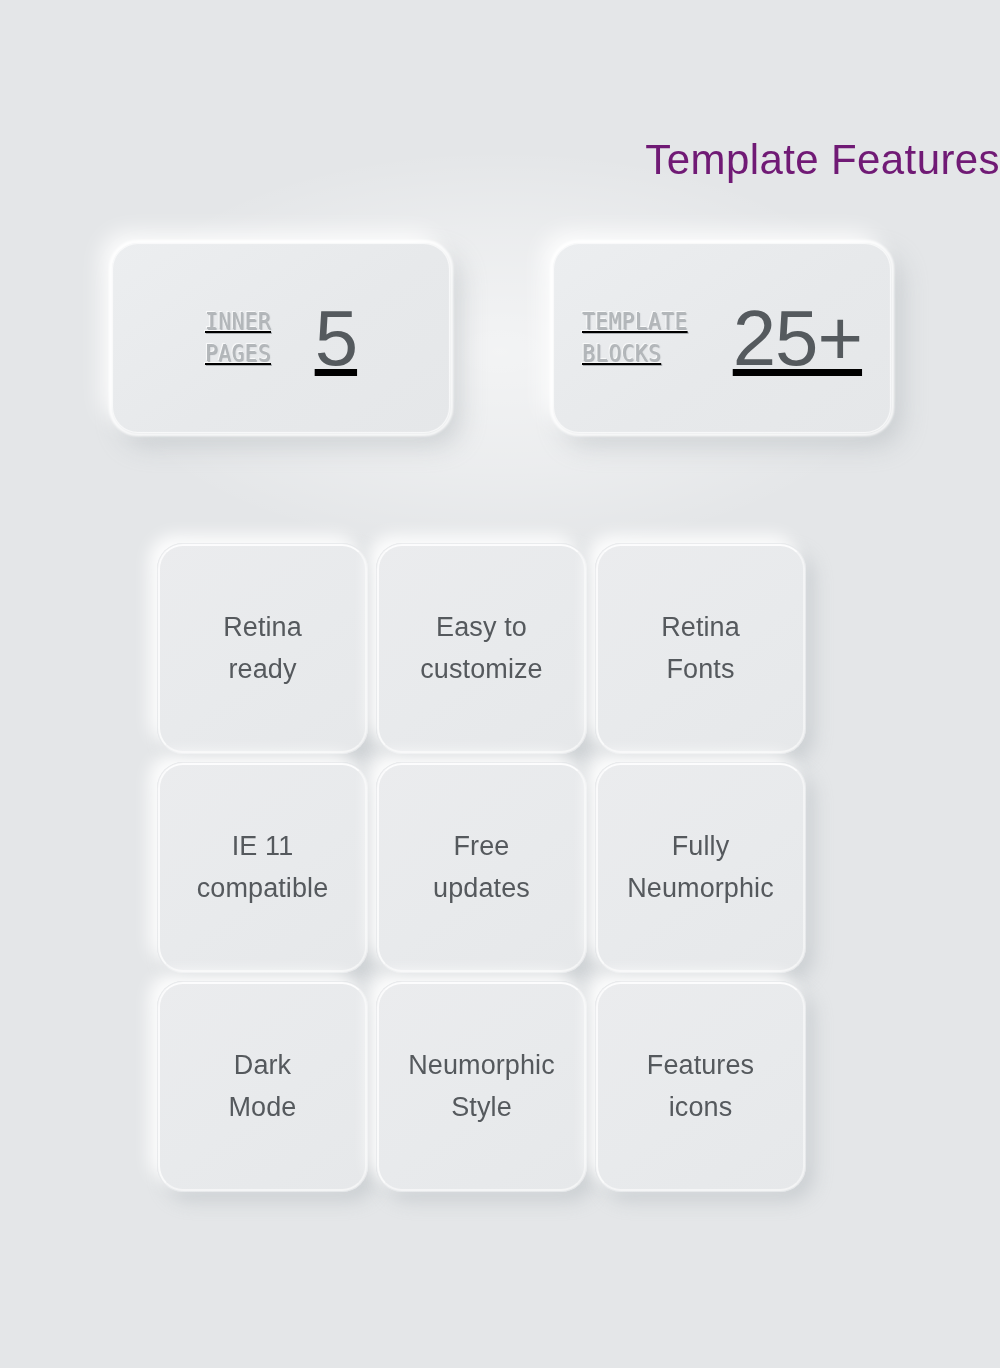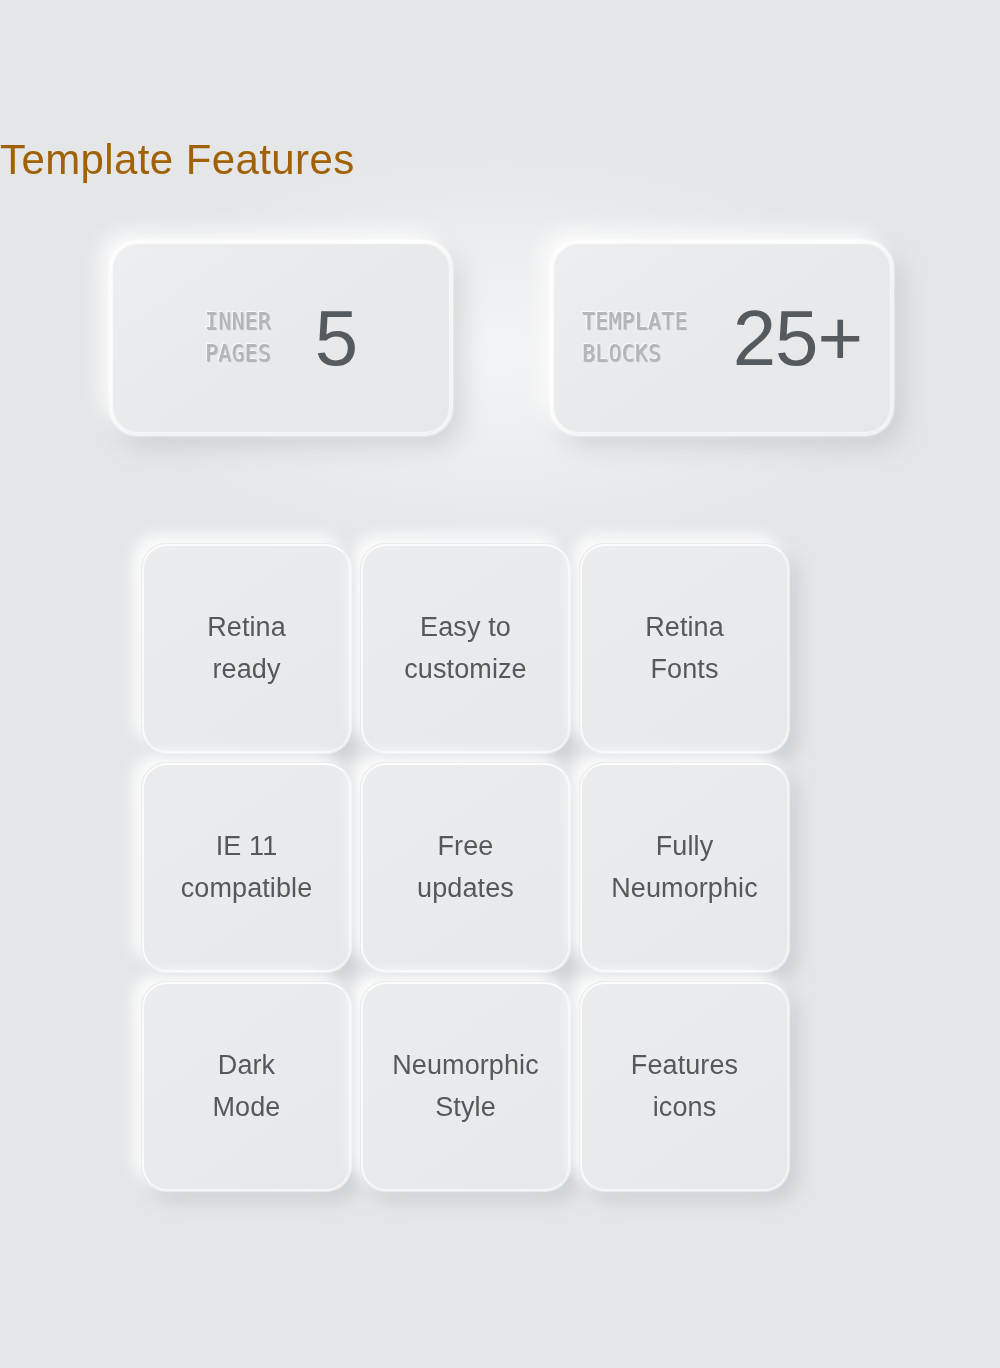--- a/index.html
+++ b/index.html
@@ -28,25 +28,25 @@
                 rgba(255,255,255,0.28) 45%,
                 rgba(255,255,255,0.0) 78%);
     pointer-events: none;
   }
 
   .section-title {
     position: absolute;
     left: 0;
     top: 108px;
     width: 1000px;
-    text-align: left;
+    text-align: right;
     font-size: 42px;
     font-weight: 300;
     letter-spacing: 0.4px;
-    color: #a16207;
+    color: #701a75;
     font-family: "Liberation Sans", sans-serif;
   }
 
   
   .stats-row {
     position: absolute;
     left: 112px;
     top: 243px;
     width: 778px;
     height: 190px;
@@ -79,20 +79,21 @@
   .stat-card-1 { left: 0; }
   .stat-card-2 { left: 441px; }
 
   .stat-inner {
     display: flex;
     align-items: center;
     justify-content: flex-end;
     gap: 16px;
     position: relative;
     z-index: 2;
+    text-decoration: underline;
   }
   .stat-label {
     font-family: "DejaVu Sans Mono", "Liberation Mono", monospace;
     font-size: 23px;
     line-height: 1.38;
     letter-spacing: 0.5px;
     color: #b3b7ba;
     text-shadow: 1px 1px 1px rgba(120,126,132,0.55),
                  -1px -1px 1px rgba(255,255,255,0.8);
     text-transform: uppercase;
@@ -107,21 +108,21 @@
     line-height: 1;
     letter-spacing: -1px;
     font-family: "Liberation Sans", sans-serif;
   }
   .stat-card-1 .stat-inner { gap: 38px; }
   .stat-card-2 .stat-inner { gap: 36px; }
 
   
   .features-grid {
     position: absolute;
-    left: 141px;
+    left: 157px;
     top: 543px;
     width: 719px;
     display: grid;
     grid-template-columns: repeat(3, 211px);
     grid-template-rows: repeat(3, 211px);
     column-gap: 43px;
     row-gap: 44px;
     gap: 8px;
   }
   .feature-card {

